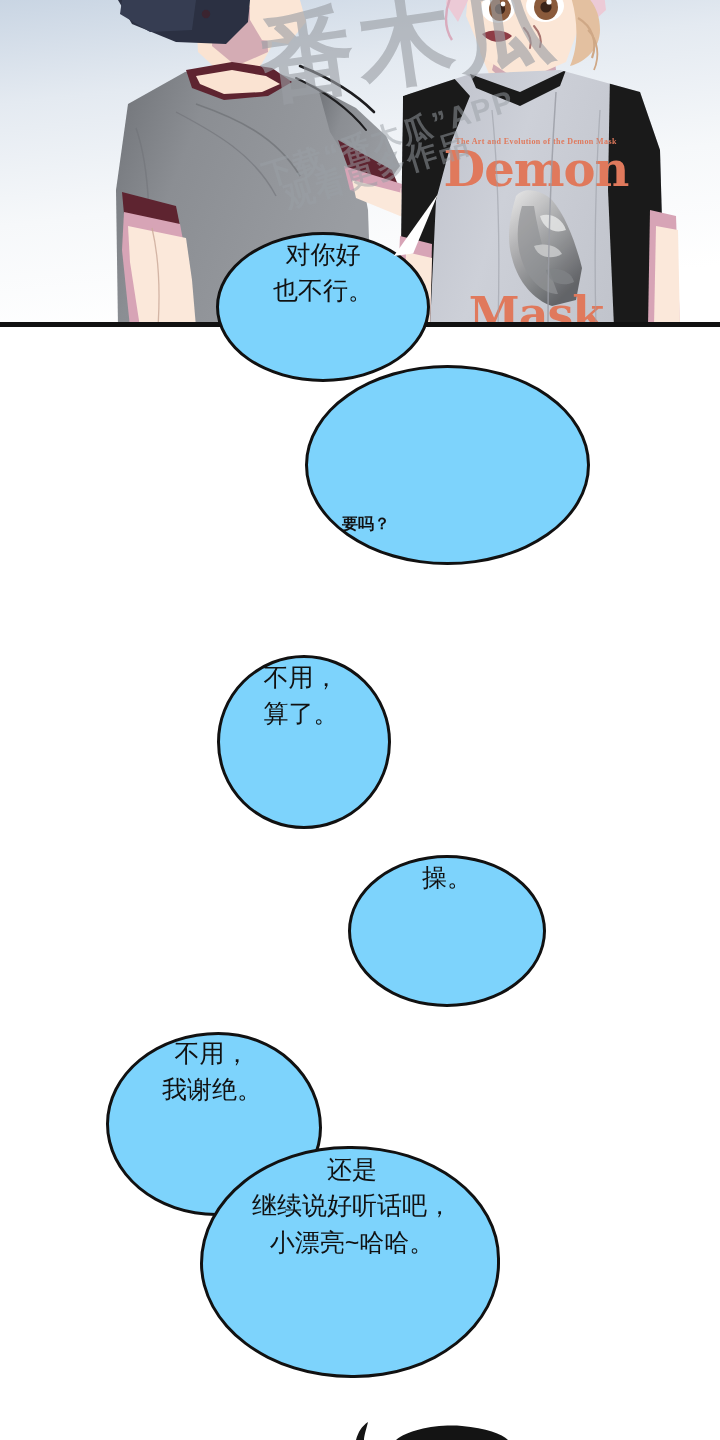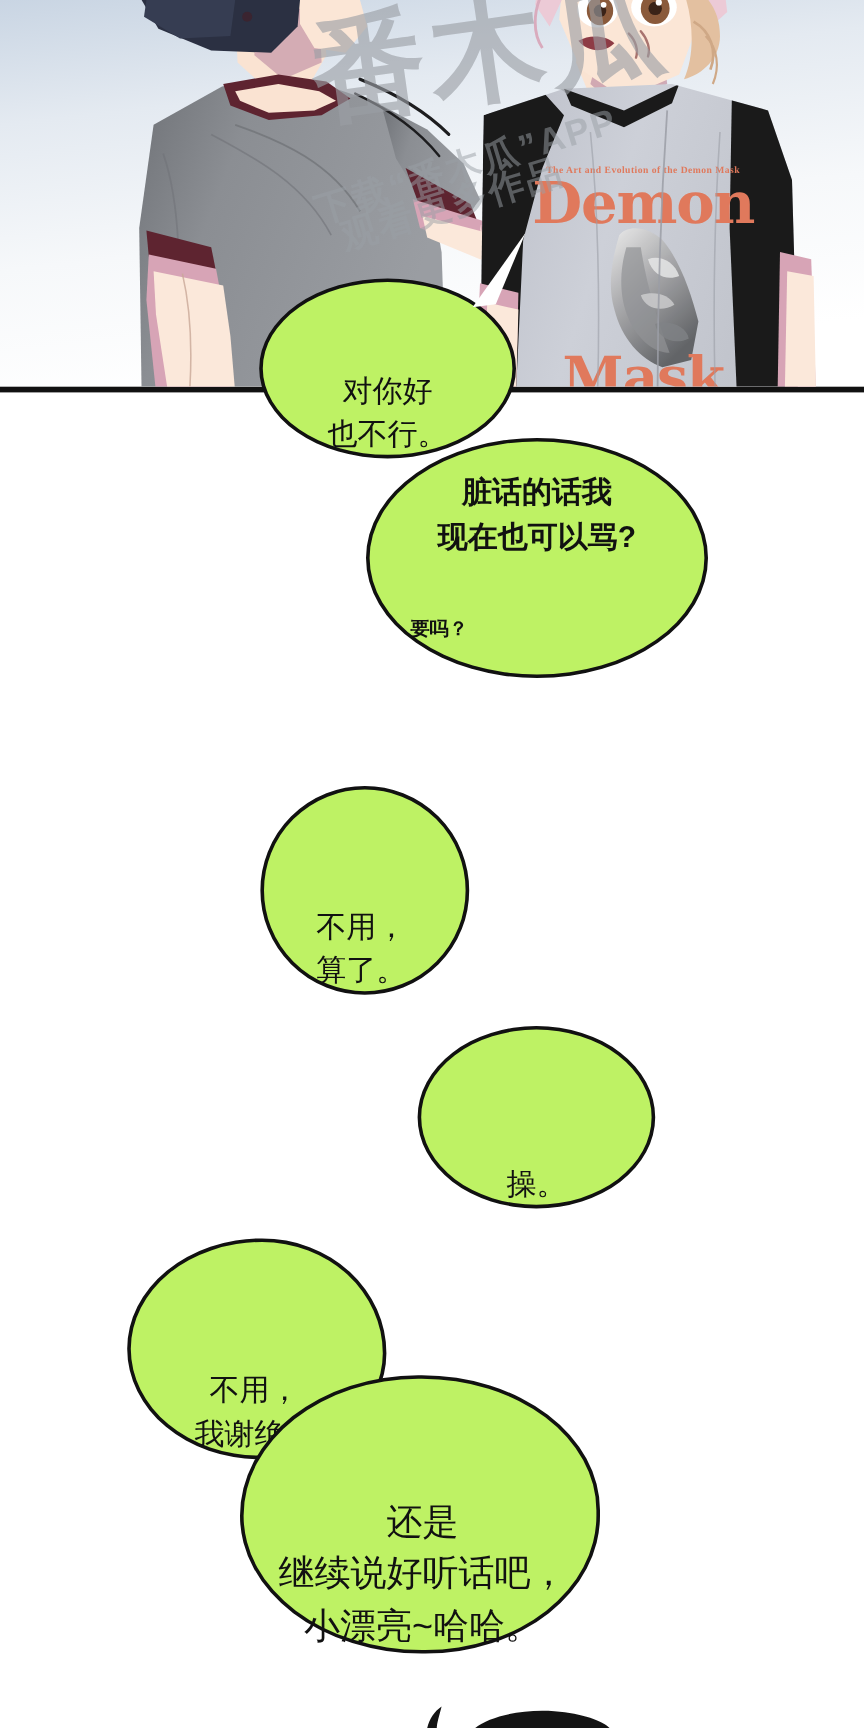--- a/index.html
+++ b/index.html
@@ -24,22 +24,22 @@
   }
   #wm-big {
     left:258px; top:-22px; font-size:96px; transform:rotate(-8deg);
     color:#9b9fa5; opacity:.62; letter-spacing:4px;
   }
   #wm-l1 { left:258px; top:118px; font-size:30px; transform:rotate(-17deg); opacity:.5; }
   #wm-l2 { left:281px; top:150px; font-size:30px; transform:rotate(-17deg); opacity:.5; }
 
   
   .bub {
-    position:absolute; background:#bef264; border:3px solid #111111;
-    display:flex; align-items:flex-end; z-index:30;
+    position:absolute; background:#7dd3fc; border:3px solid #111111;
+    display:flex; align-items:flex-start; z-index:30;
   }
   .bub .txt {
     width:100%; text-align:center; color:#111111;
     font-family:"Liberation Sans","DejaVu Sans",sans-serif;
     line-height:1.45; white-space:pre-line;
   }
   .tail { position:absolute; z-index:29; }
 
   
   #b1 { left:216px; top:232px; width:214px; height:150px; border-radius:50%; }
@@ -79,21 +79,21 @@
     left:106px; top:1032px; width:216px; height:184px;
     border-radius:52% 48% 49% 51% / 50% 52% 48% 50%;
   }
   #b5 .txt { font-size:25px; transform:translate(-2px,0px); }
 
   
   #b6 {
     left:200px; top:1146px; width:300px; height:232px;
     border-radius:50% 50% 49% 51% / 51% 49% 50% 50%;
   }
-  #b6 .txt { font-size:30px; transform:translate(2px,2px); }
+  #b6 .txt { font-size:25px; transform:translate(2px,2px); }
 
   
   #next-peek { position:absolute; left:0; bottom:0; width:720px; height:26px; overflow:hidden; }
 </style>
 </head>
 <body>
 
 <div id="panel1">
 
   <svg class="art" viewBox="0 0 720 327" preserveAspectRatio="none" xmlns="http://www.w3.org/2000/svg">
@@ -236,22 +236,20 @@
 </div>
 
 <div class="tail" id="b1-tail"></div>
 <div class="bub" id="b1">
   <div class="txt">对你好
 也不行。</div>
 </div>
 
 <div class="tail" id="b2-tail"></div>
 <div class="bub" id="b2">
-  <div class="line-a">脏话的话我
-现在也可以骂?</div>
   <div class="line-b">要吗？</div>
 </div>
 
 <div class="bub" id="b3">
   <div class="txt">不用，
 算了。</div>
 </div>
 
 <div class="bub" id="b4">
   <div class="txt">操。</div>

